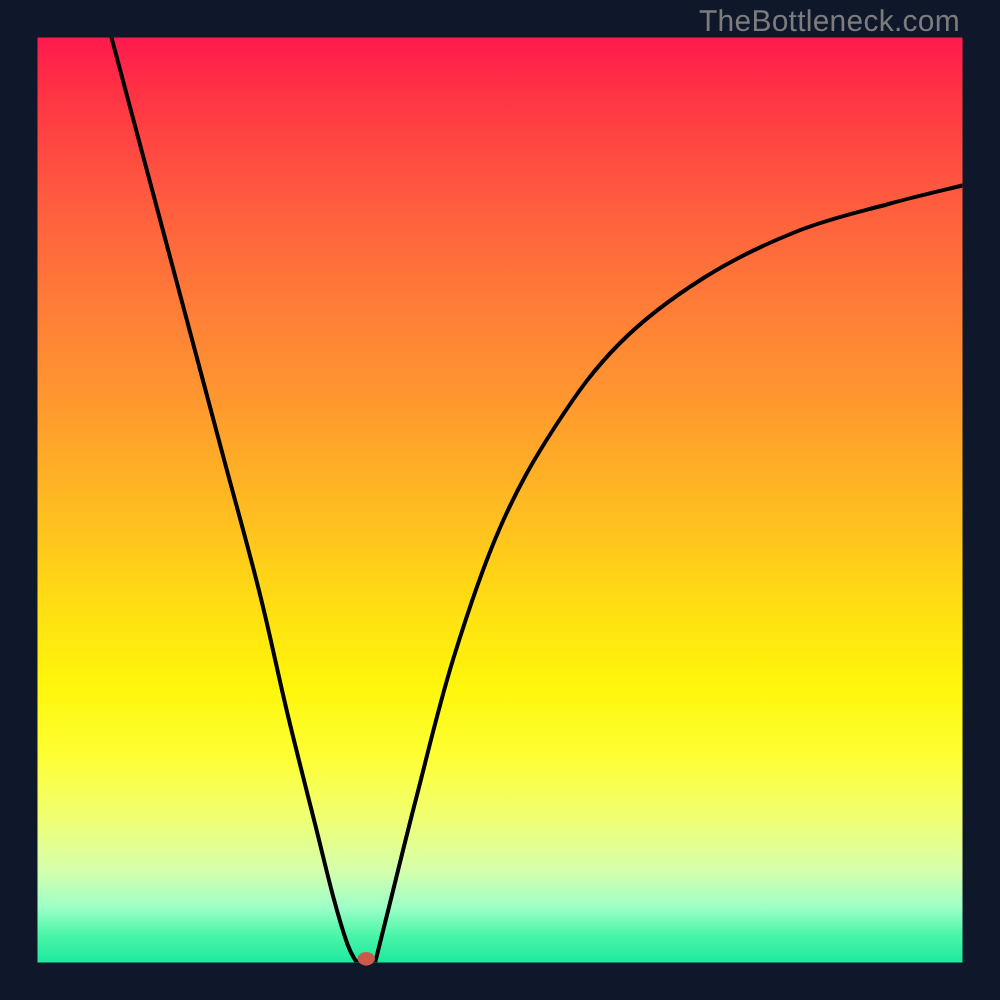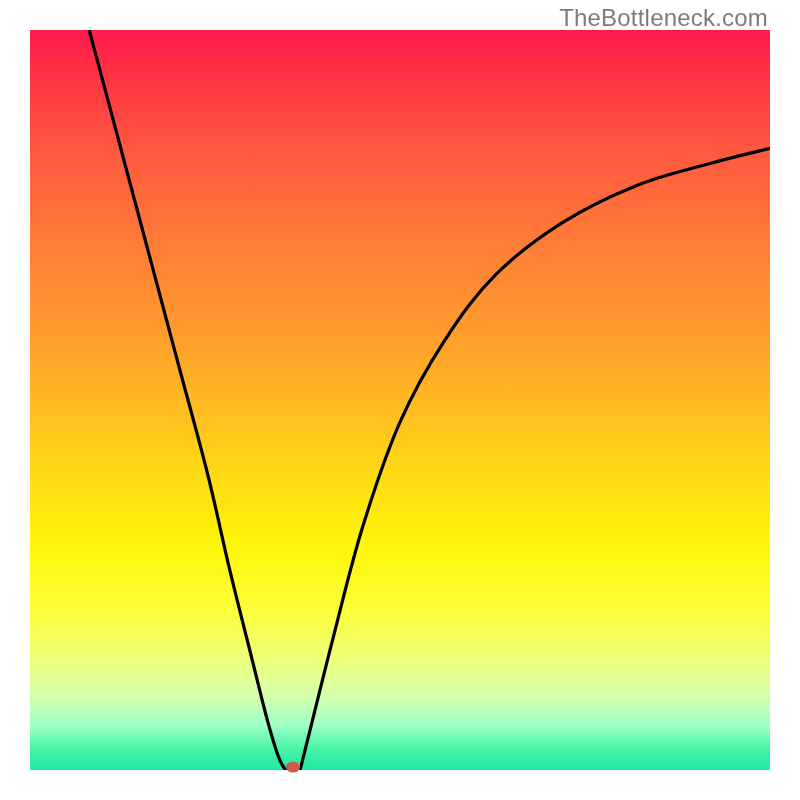--- a/index.html
+++ b/index.html
@@ -1,20 +1,20 @@
 <!DOCTYPE html>
 <html><head>
 <meta charset="utf-8">
 <style>
   * { margin: 0; padding: 0; box-sizing: border-box; }
   html, body { width: 800px; height: 800px; overflow: hidden; background: #000; }
   .frame {
     width: 800px;
     height: 800px;
-    background: #ffffff;
+    background: #0f172a;
     position: relative;
   }
   .plot-area {
     position: absolute;
     left: 30px;
     top: 30px;
     width: 740px;
     height: 740px;
     background: linear-gradient(to bottom,
       #ff1a4d 0%,

